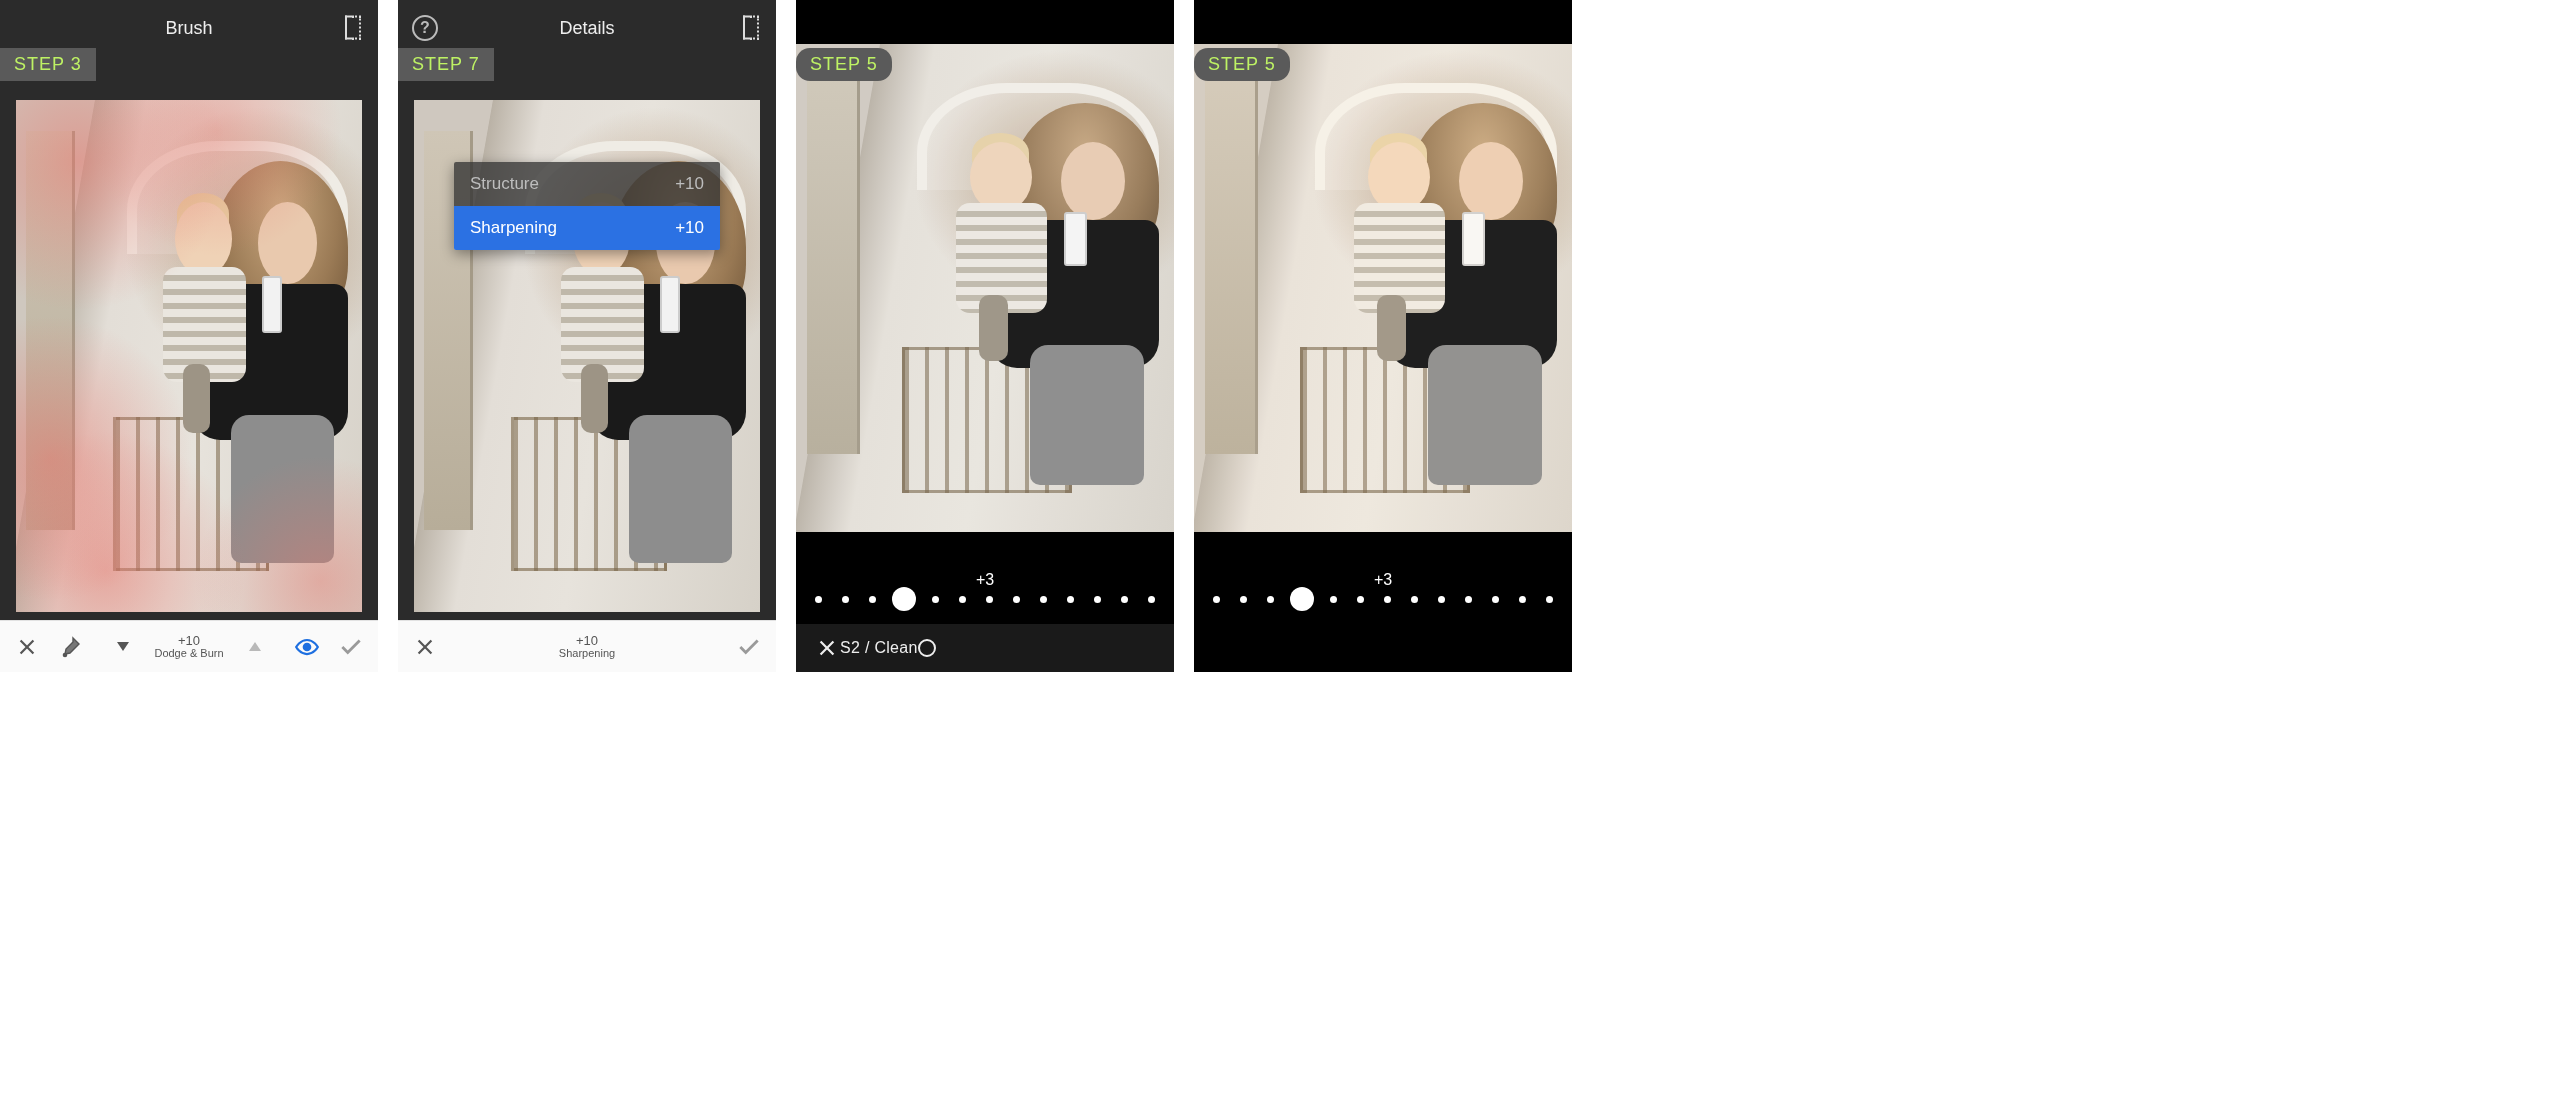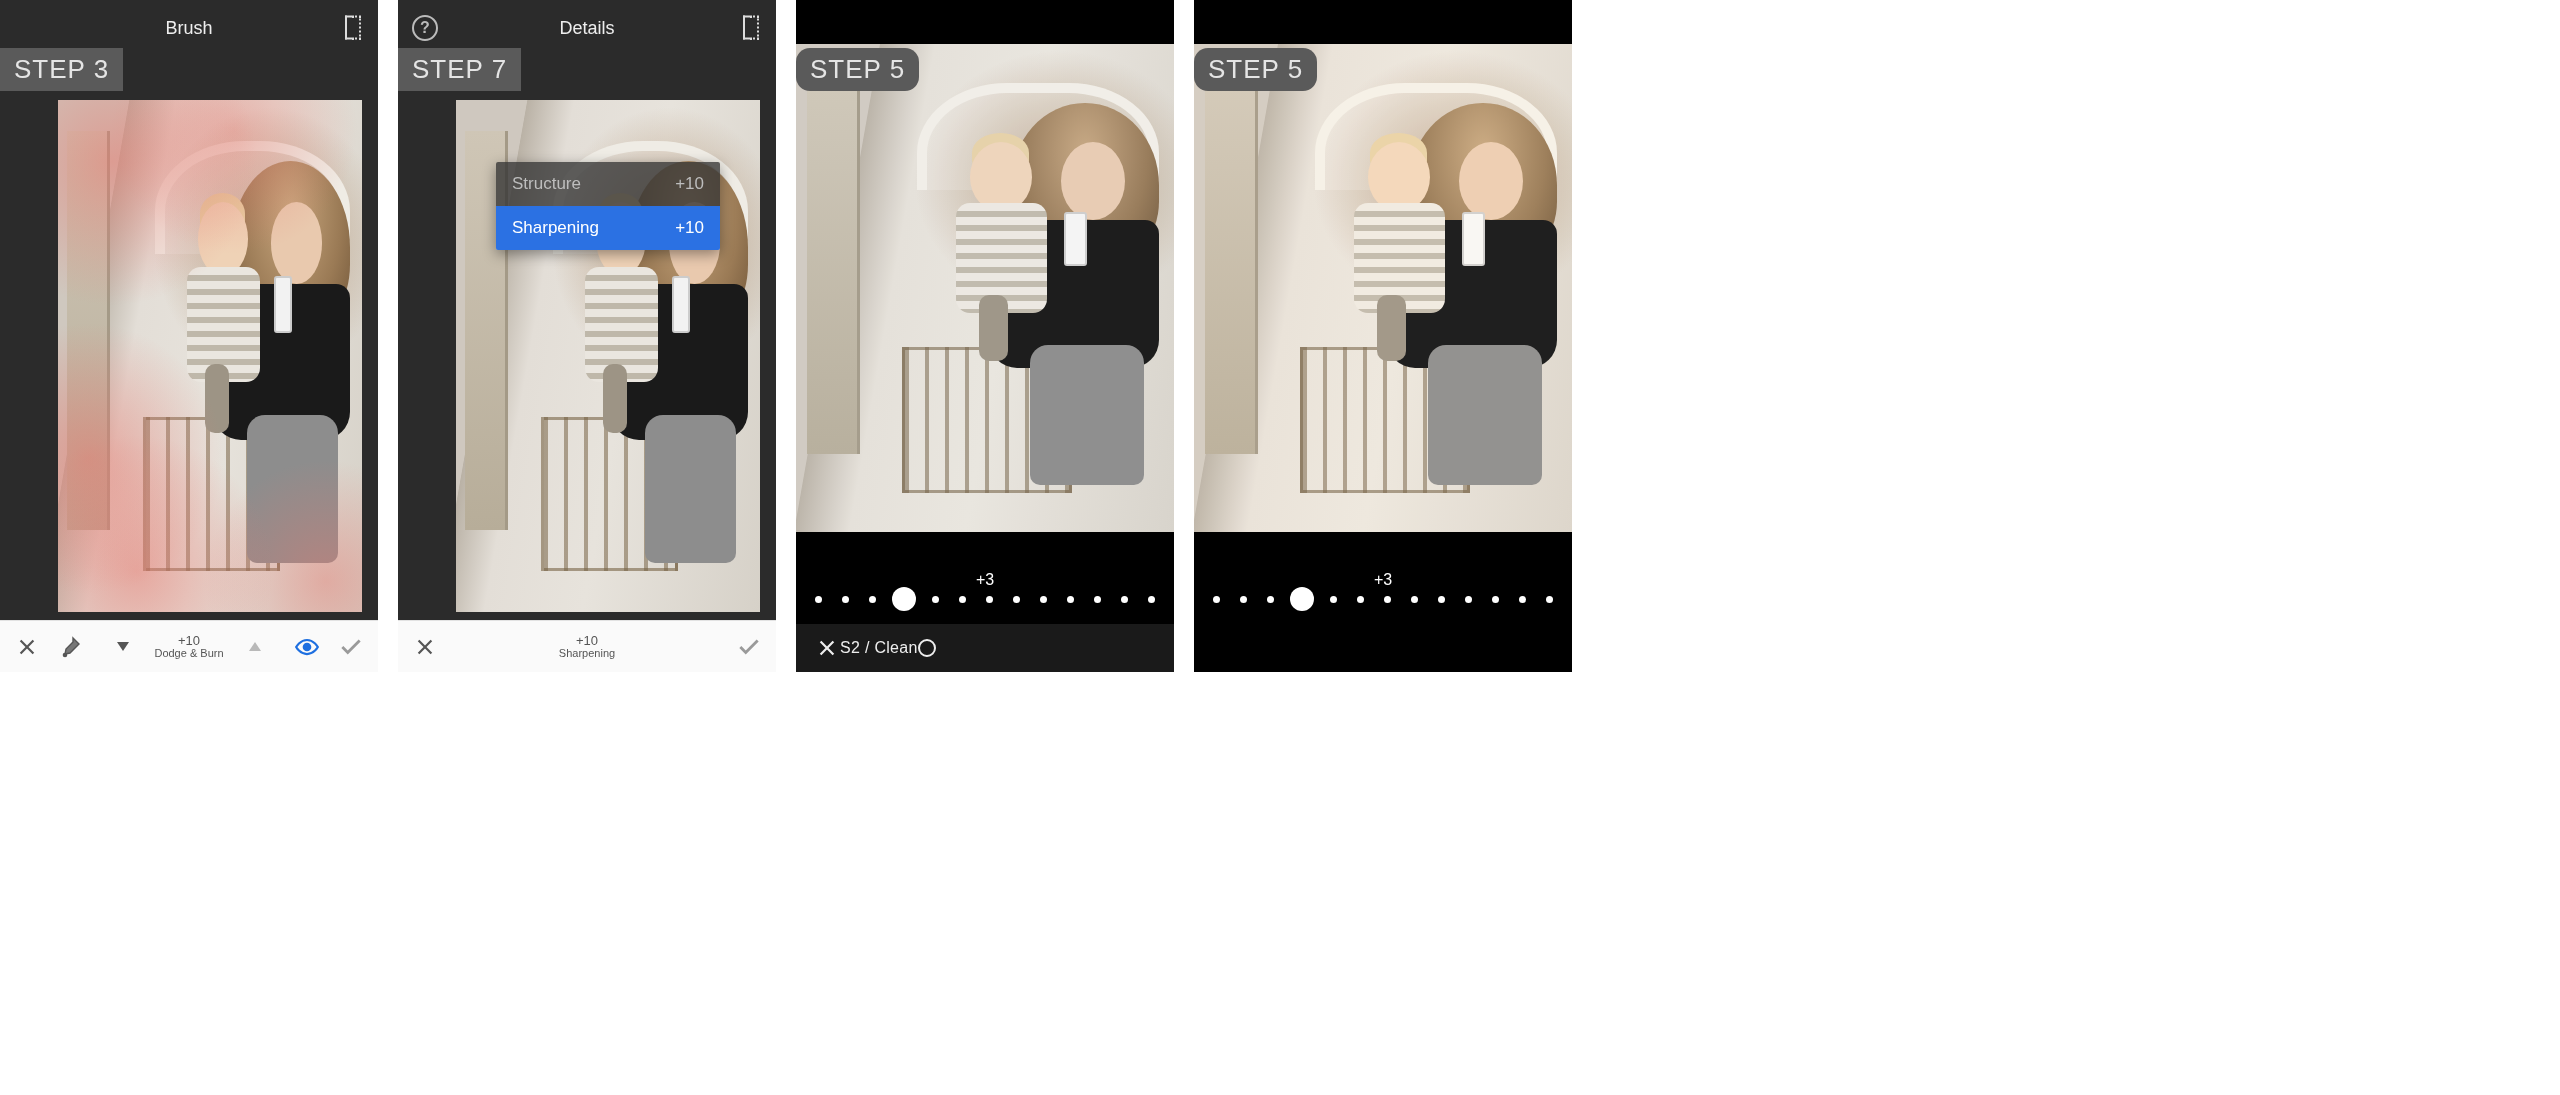--- a/index.html
+++ b/index.html
@@ -47,34 +47,33 @@
     border:2px solid #ddd; border-right:none;
   }
   .compare-icon::after {
     content:""; position:absolute; right:3px; top:1px; width:7px; height:20px;
     border:2px dotted #ddd; border-left:none;
   }
   .step-badge {
     position: absolute;
     left: 0; top: 48px;
     background: #5a5a5a;
-    color: #e5e5e5;
-    font-size: 26px;
+    color: #bef264;
+    font-size: 18px;
     font-weight: 300;
     letter-spacing: 1px;
     padding: 6px 14px;
     z-index: 5;
   }
   .snapseed-canvas {
     position: absolute;
     left: 16px; right: 16px;
     top: 100px; bottom: 60px;
     background: #0369a1;
     overflow: hidden;
-    margin-left: 42px;
   }
   
   .photo {
     position:absolute; inset:0;
     background:
       radial-gradient(ellipse 55% 38% at 70% 28%, #b69a7d 0%, rgba(182,154,125,0) 70%),
       linear-gradient(100deg, #cfc8bf 0%, #cfc8bf 18%, #bab2a6 18.2%, #e3ded7 30%, #e7e3dc 55%, #d6d1c8 100%);
   }
   .photo .arch {
     position:absolute; left:32%; top:8%; width:64%; height:22%;

